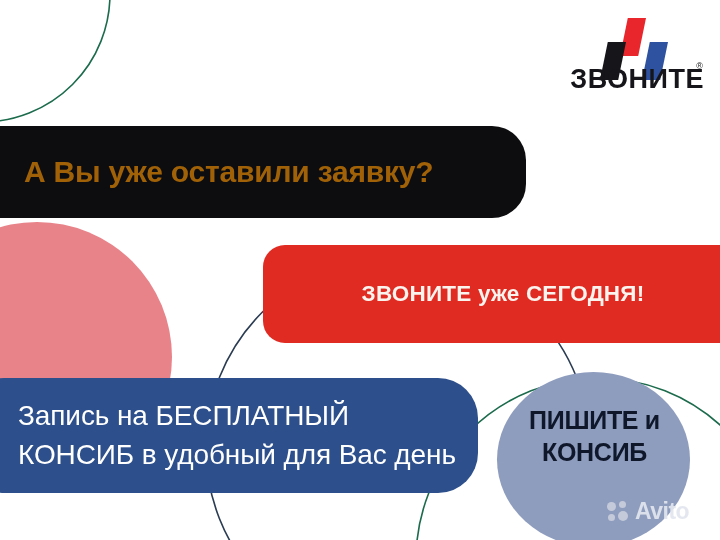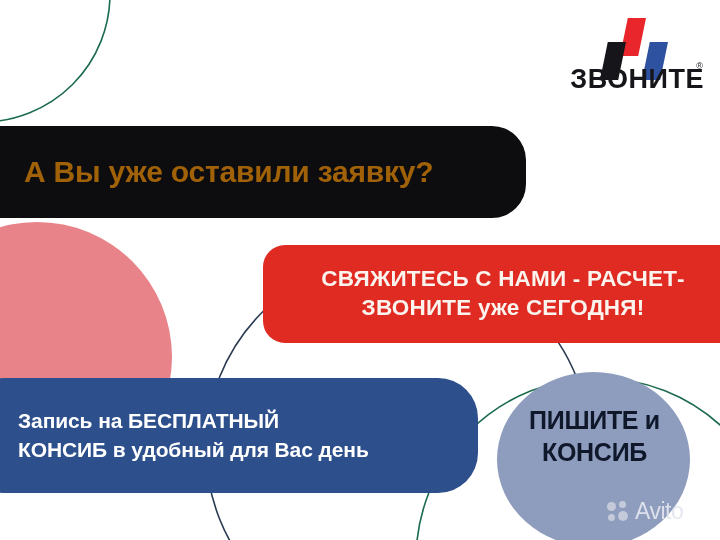--- a/index.html
+++ b/index.html
@@ -135,22 +135,22 @@
     top:378px;
     width:514px;
     height:115px;
     background:#2D4F8B;
     border-radius:40px;
     padding-left:54px;
     padding-right:20px;
   }
   .banner-blue .txt {
     color:#ffffff;
-    font-size:21px;
-    font-weight:bold;
+    font-size:28px;
+    font-weight:normal;
     line-height:1.38;
     letter-spacing:-0.1px;
   }
 
   
   .circle-text {
     position:absolute;
     left:497px;
     top:404px;
     width:195px;
@@ -177,21 +177,21 @@
     border-radius:50%;
     background:#C9CEDC;
     display:block;
   }
   .wm-d1 { width:9px;  height:9px;  left:0px;  top:1px; }
   .wm-d2 { width:7px;  height:7px;  left:12px; top:0px; background:#DDE1EA; }
   .wm-d3 { width:7px;  height:7px;  left:1px;  top:13px; }
   .wm-d4 { width:10px; height:10px; left:11px; top:10px; background:#E3E6ED; }
   .wm-word {
     font-size:23px;
-    font-weight:normal;
+    font-weight:bold;
     color:#E2E6EE;
     letter-spacing:-0.5px;
     line-height:1;
     text-align:center;
   }
 </style>
 </head>
 <body>
 
 <div class="canvas">
@@ -215,21 +215,20 @@
     <div class="logo-word">ЗВОНИТЕ</div>
     <div class="logo-reg">®</div>
   </div>
 
   <div class="banner banner-black">
     <span class="txt">А Вы уже оставили заявку?</span>
   </div>
 
   <div class="banner banner-red">
     <div class="txt">
-      <div>СВЯЖИТЕСЬ С НАМИ - РАСЧЕТ-</div>
       <div>ЗВОНИТЕ уже СЕГОДНЯ!</div>
     </div>
   </div>
 
   <div class="banner banner-blue">
     <div class="txt">
       <div>Запись на БЕСПЛАТНЫЙ</div>
       <div>КОНСИБ в удобный для Вас день</div>
     </div>
   </div>

